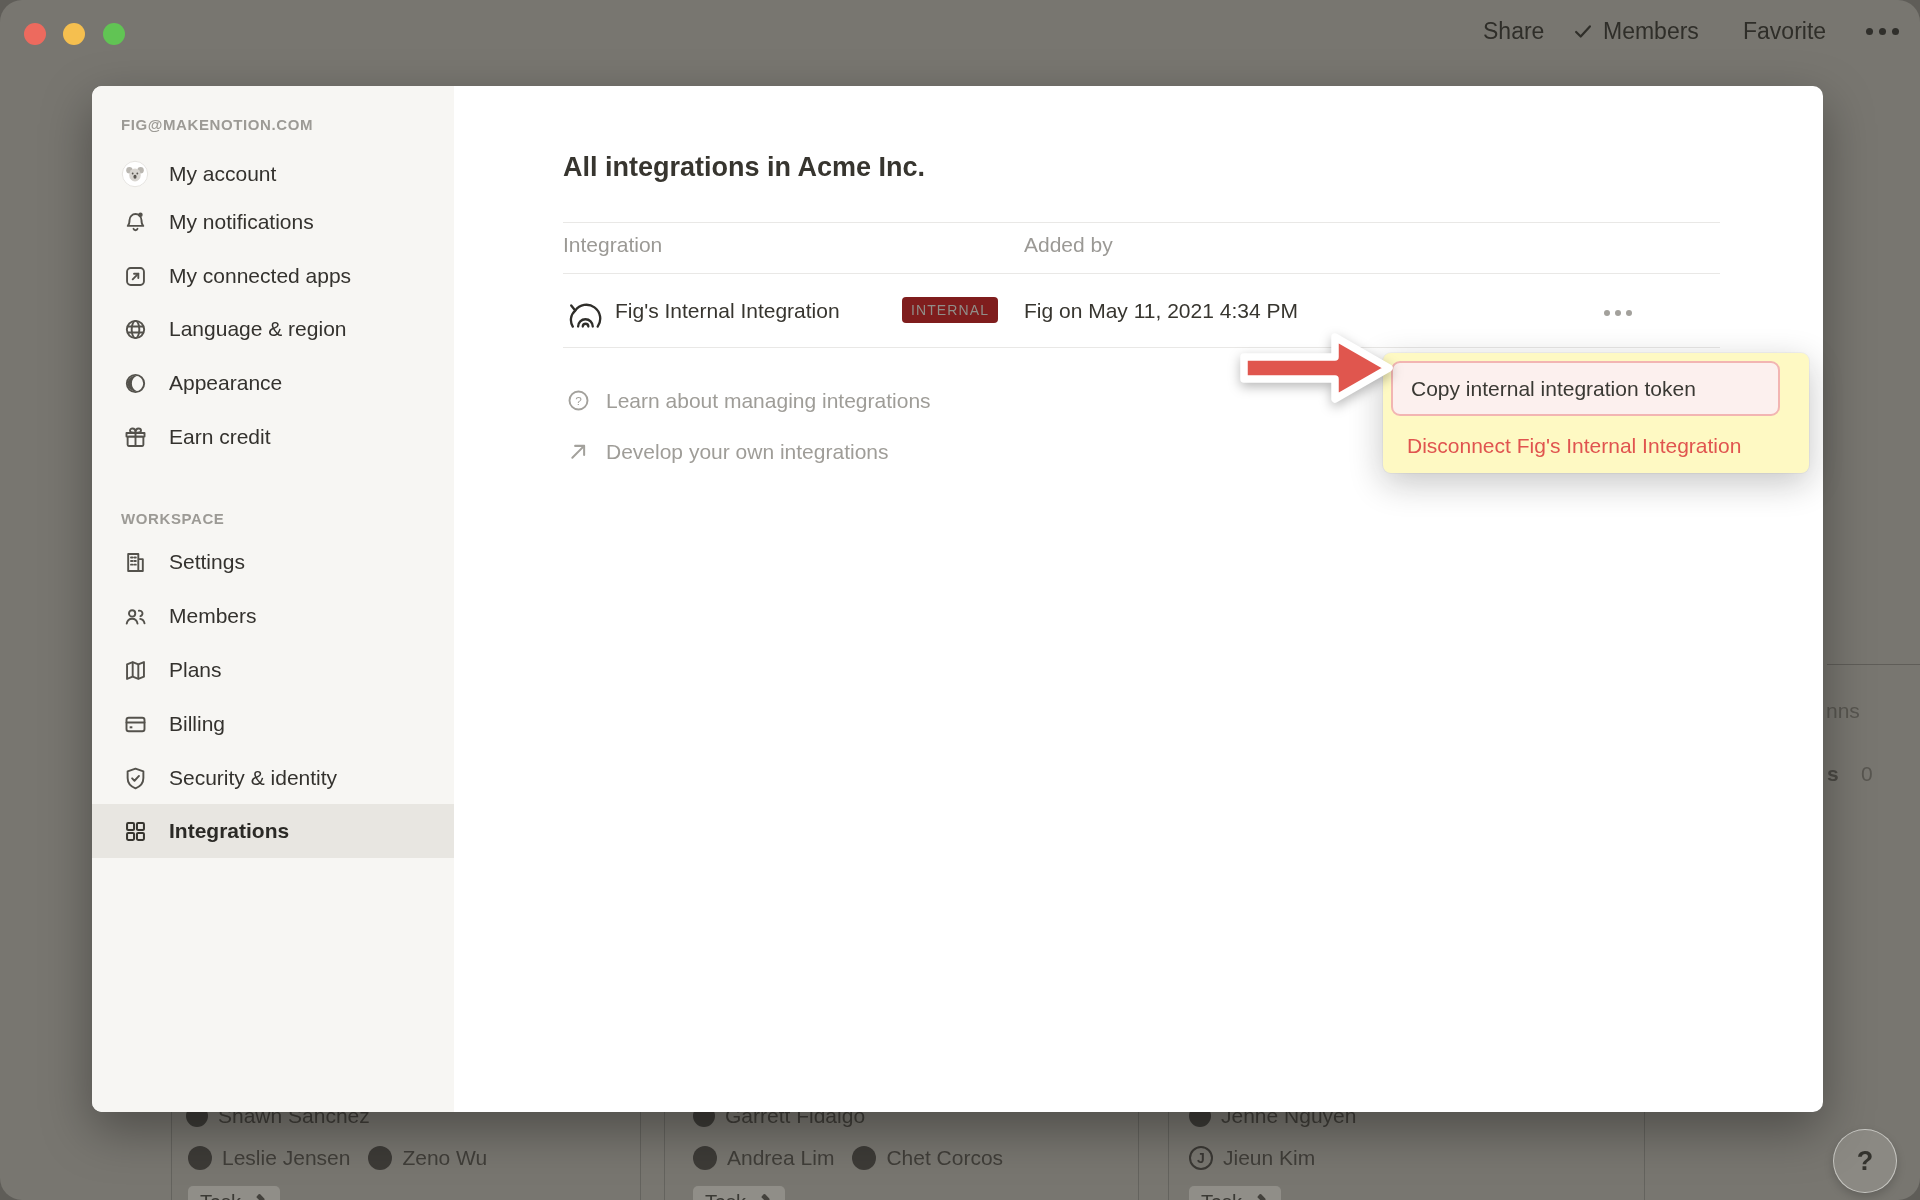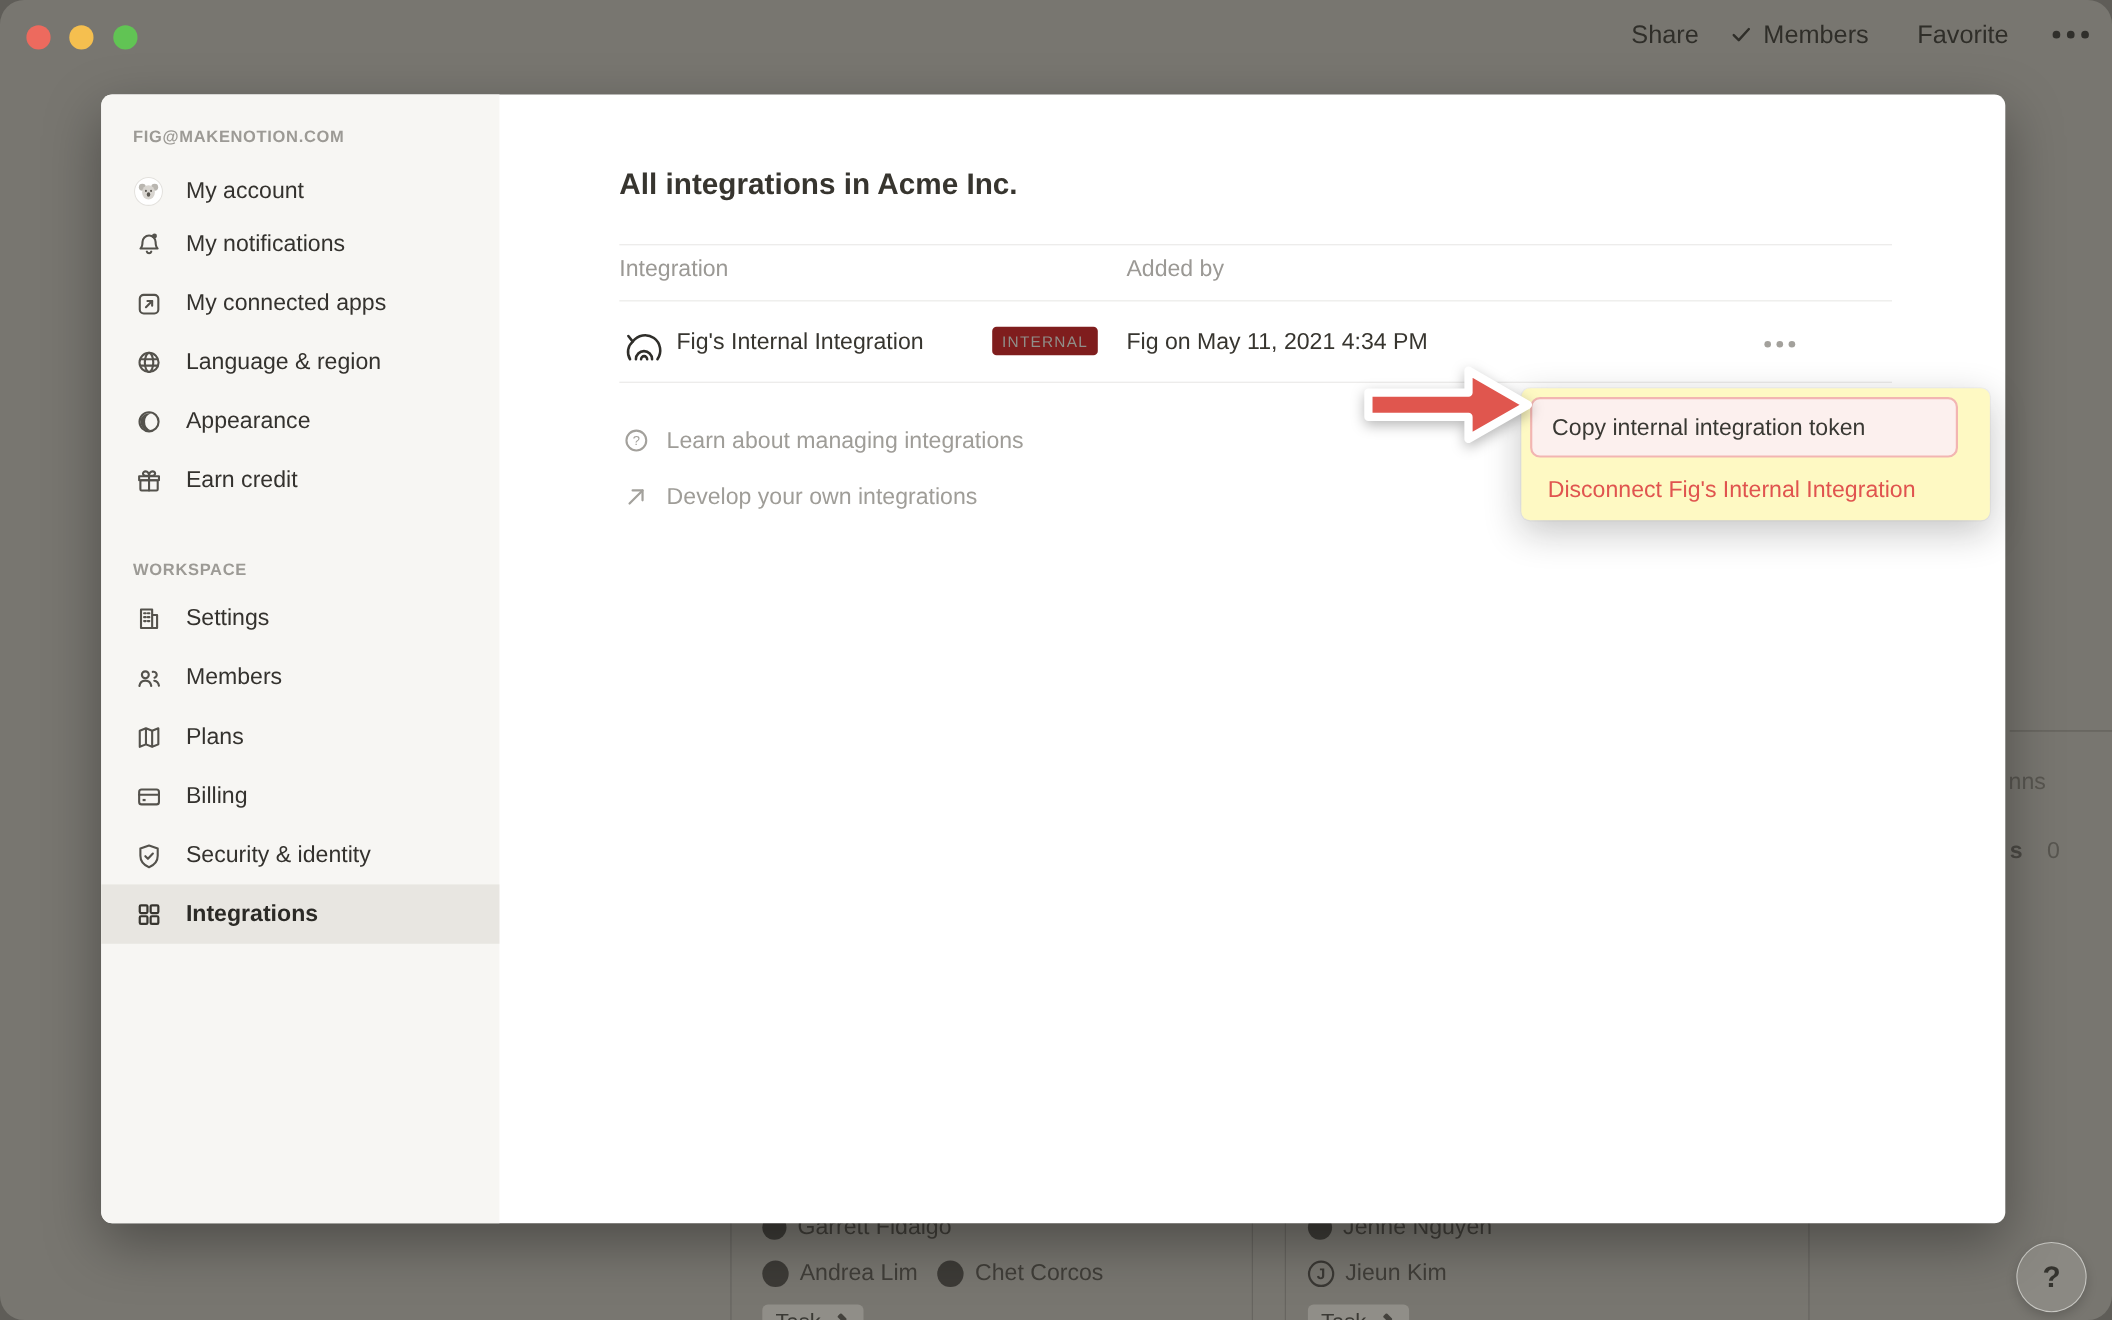--- a/index.html
+++ b/index.html
@@ -79,20 +79,41 @@
       <i></i>
       <i></i>
       <i></i>
     </div>
 
   <div class="bgline" style="left:1827px;top:664px;width:93px;"></div>
   <div class="frag" style="left:1826px;top:699px;">nns</div>
   <div class="frag" style="left:1827px;top:762px;font-weight:bold;color:#4c4a45;">s</div>
   <div class="frag" style="left:1861px;top:762px;">0</div>
 
+  <div class="card" style="left:171px;width:468px;">
+    <div class="crow" style="left:14px;top:14px;">
+      <span class="ava small"></span>
+      <span>Shawn Sanchez</span>
+    </div>
+    <div class="crow" style="left:16px;top:56px;">
+      <span class="ava"></span>
+      <span>Leslie Jensen</span>
+      <span class="ava" style="margin-left:8px;"></span>
+      <span>Zeno Wu</span>
+    </div>
+    <div class="chip">
+      <span>Task</span>
+      <span style="display:inline-flex;">
+        <svg width="19" height="19" viewBox="0 0 24 24">
+            <path d="M5 20l8-8" stroke="#44423d" stroke-width="2.4" stroke-linecap="round"></path>
+            <rect x="9.6" y="3.4" width="10" height="6" rx="1.4" transform="rotate(45 14.6 6.4)" fill="#44423d"></rect>
+          </svg>
+      </span>
+    </div>
+  </div>
 
   <div class="card" style="left:664px;width:473px;">
     <div class="crow" style="left:28px;top:14px;">
       <span class="ava small"></span>
       <span>Garrett Fidalgo</span>
     </div>
     <div class="crow" style="left:28px;top:56px;">
       <span class="ava"></span>
       <span>Andrea Lim</span>
       <span class="ava" style="margin-left:8px;"></span>

